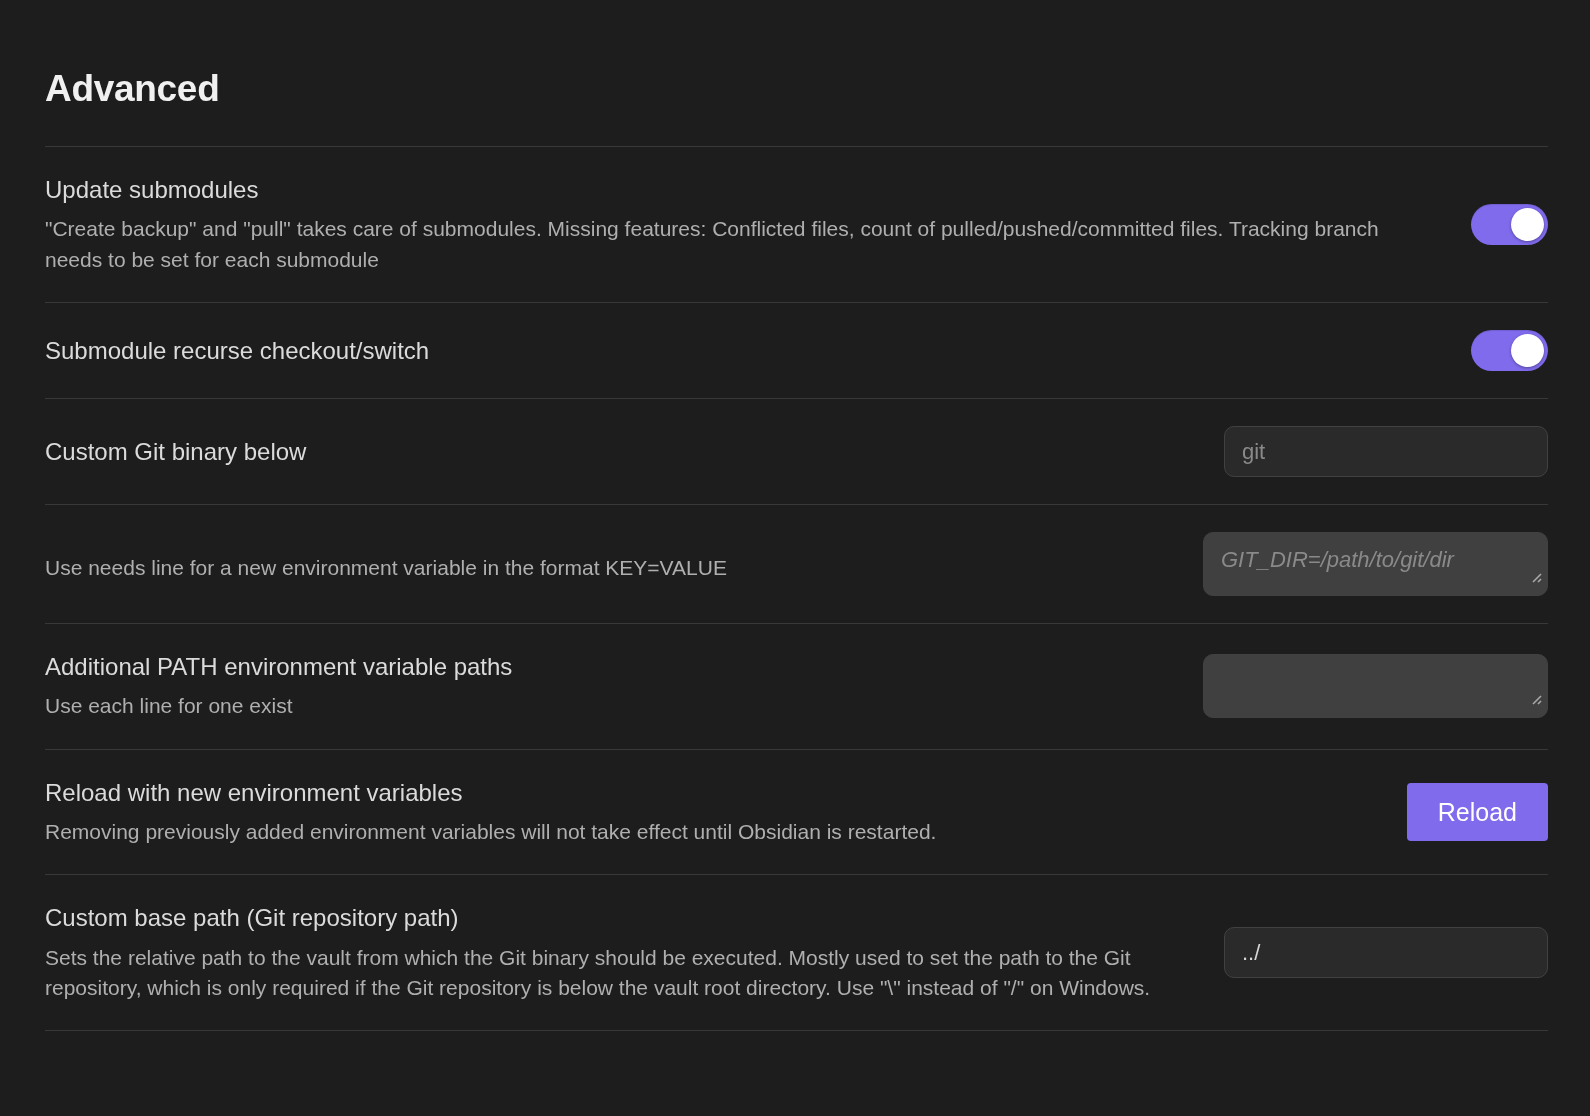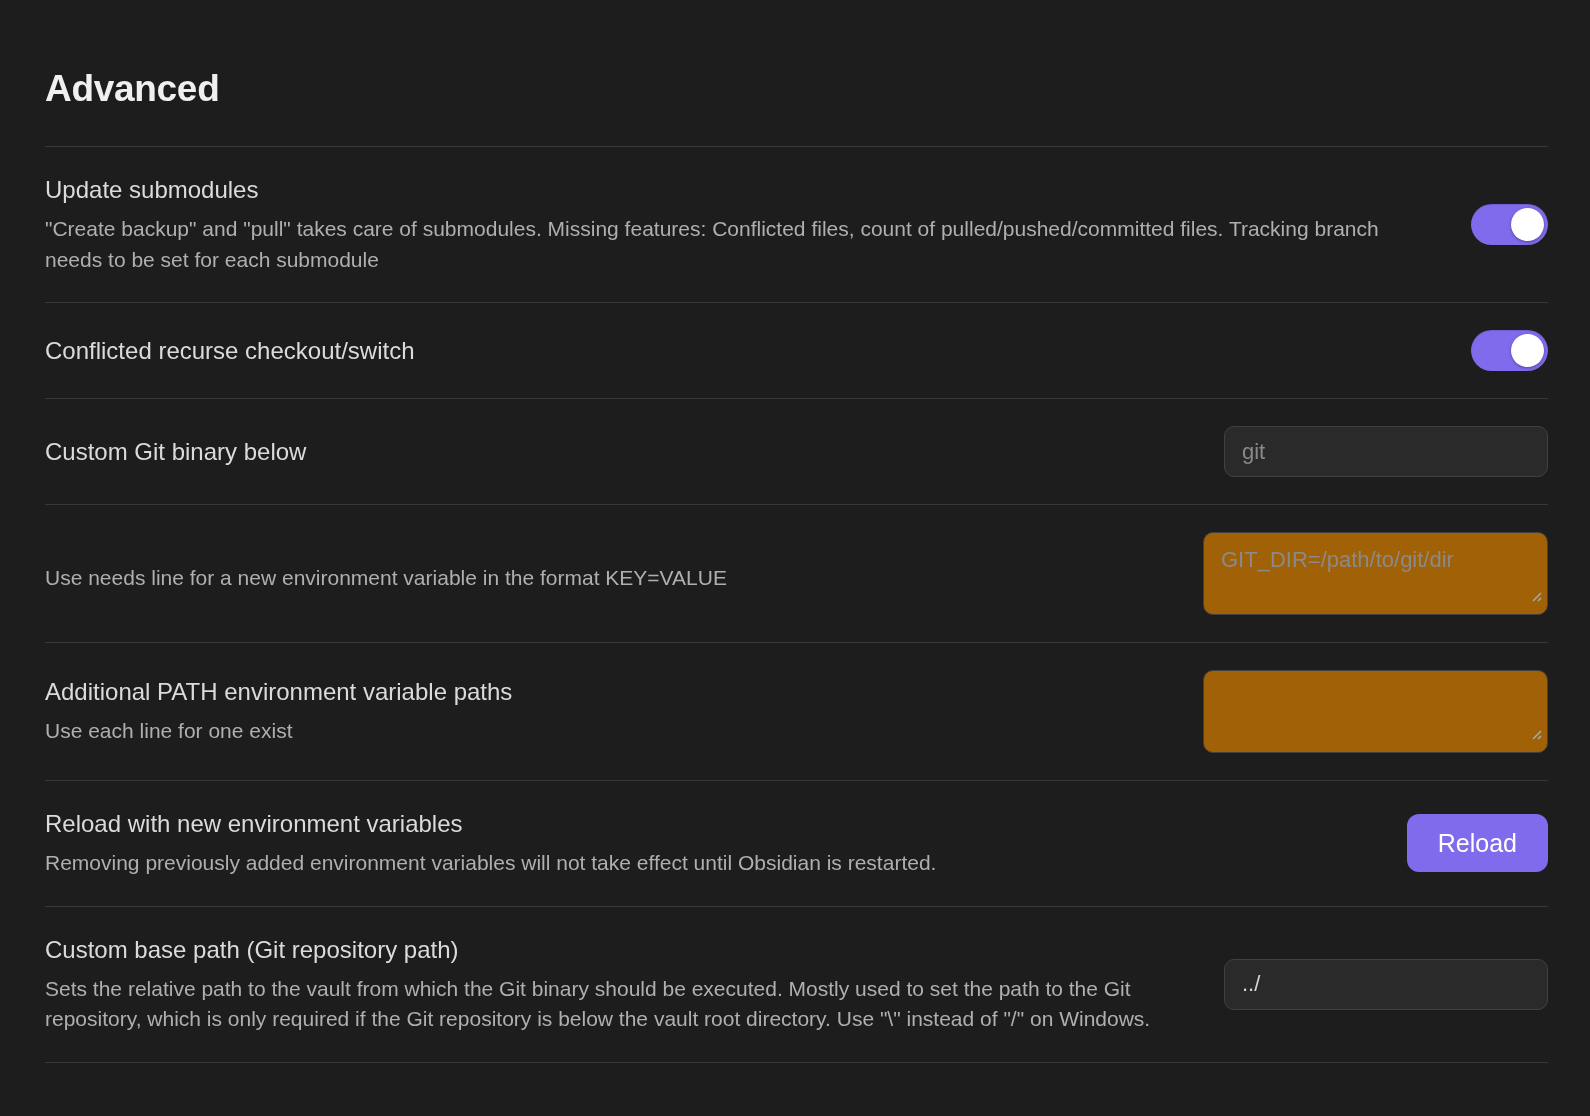--- a/index.html
+++ b/index.html
@@ -45,32 +45,32 @@
     width:324px; height:51px;
     background:#2a2a2a; border:1px solid #414141; border-radius:10px;
     color:#d6d6d6; font-size:22px; padding:0 17px;
     font-family:inherit; outline:none;
   }
   .text-input::placeholder { color:#8a8a8a; }
 
   
   .ta-wrap { position:relative; }
   .setting-textarea {
-    display:block; width:345px; height:83px;
-    background:#a16207; border:1px solid #414141; border-radius:10px;
+    display:block; width:345px; height:64px;
+    background:#404040; border:1px solid #414141; border-radius:10px;
     color:#d6d6d6; font-size:22px; line-height:1.35; padding:12px 17px;
-    font-family:inherit; resize:none; outline:none;
+    font-family:inherit; resize:none; outline:none;font-style:italic;
   }
   .setting-textarea::placeholder { color:#8a8a8a; }
   .resizer { position:absolute; right:6px; bottom:9px; pointer-events:none; }
 
   
   .accent-btn {
     background:var(--accent); color:#ffffff;
-    border:none; border-radius:12px;
+    border:none; border-radius:4px;
     font-size:25px; font-weight:500; font-family:inherit;
     padding:0 31px; height:58px; cursor:pointer;
   }
 </style>
 </head>
 <body>
 
 <div class="page">
   <h1 class="page-title">Advanced</h1>
   <div class="settings" id="settings-list">
@@ -80,21 +80,21 @@
           <div class="setting-desc">"Create backup" and "pull" takes care of submodules. Missing features: Conflicted files, count of pulled/pushed/committed files. Tracking branch needs to be set for each submodule</div>
         </div>
         <div class="setting-control">
           <div class="toggle on">
             <div class="knob"></div>
           </div>
         </div>
       </div>
       <div class="setting-item">
         <div class="setting-info">
-          <div class="setting-name">Conflicted recurse checkout/switch</div>
+          <div class="setting-name">Submodule recurse checkout/switch</div>
         </div>
         <div class="setting-control">
           <div class="toggle on">
             <div class="knob"></div>
           </div>
         </div>
       </div>
       <div class="setting-item">
         <div class="setting-info">
           <div class="setting-name">Custom Git binary below</div>

